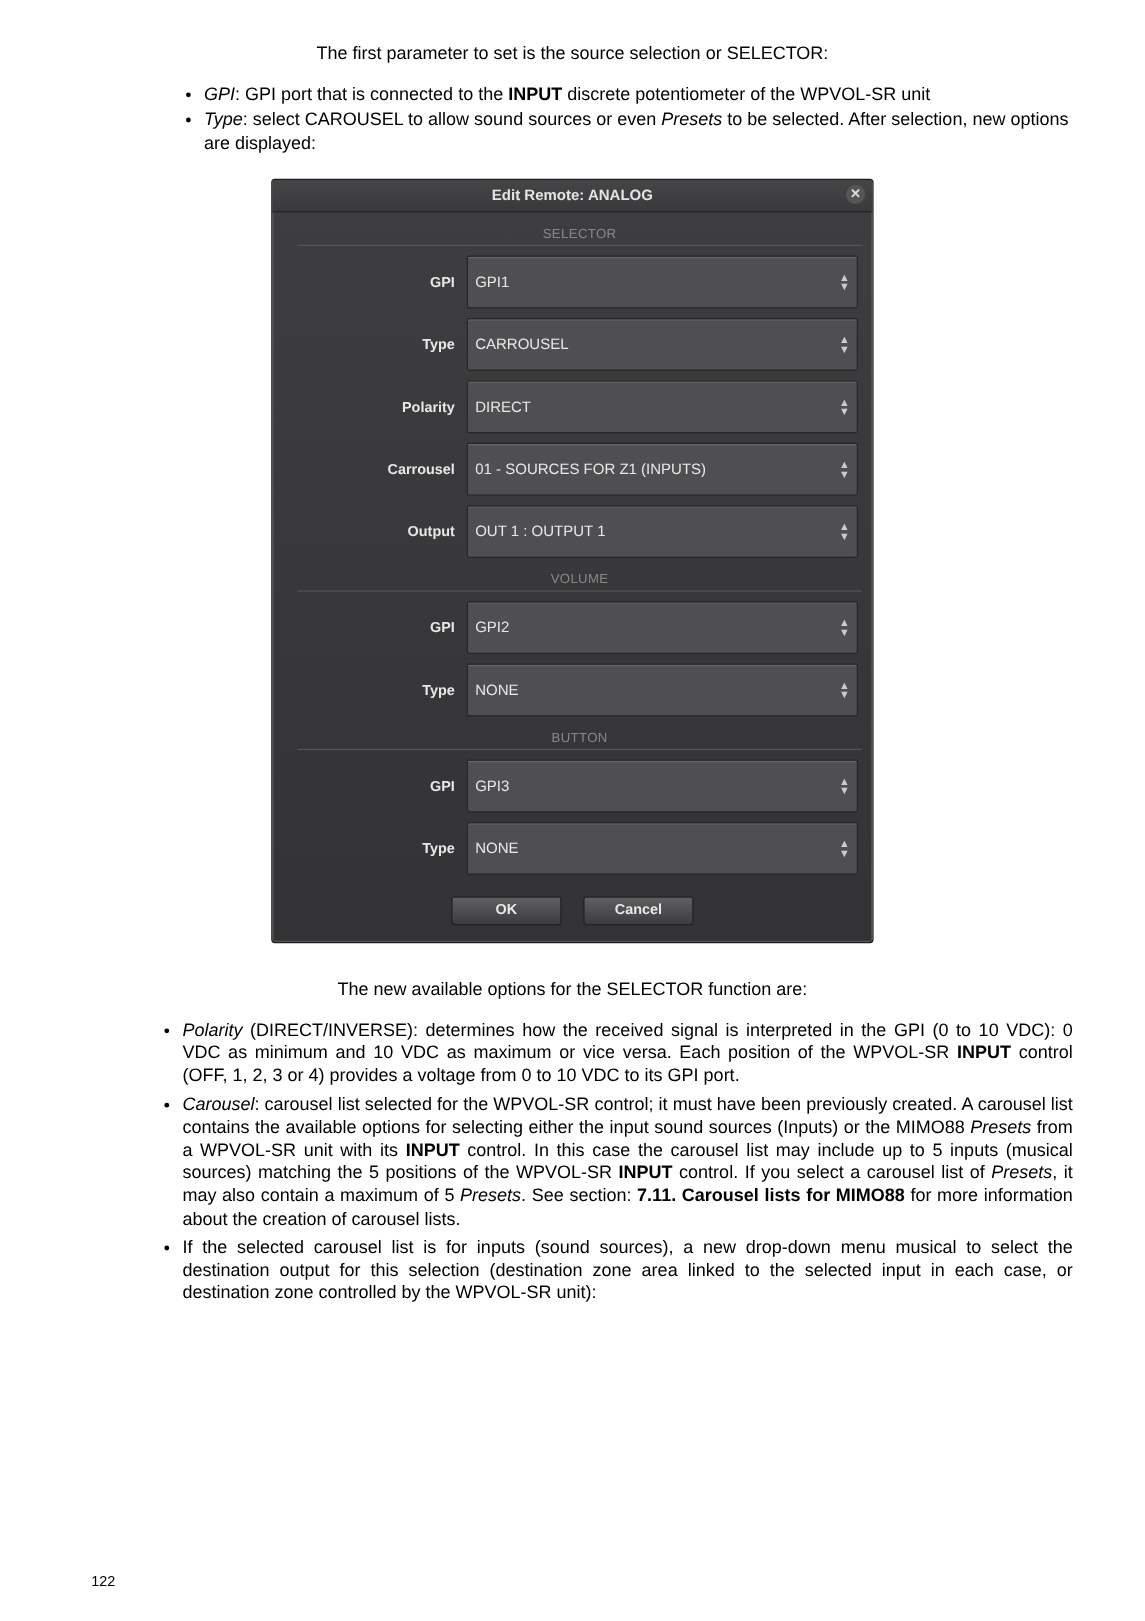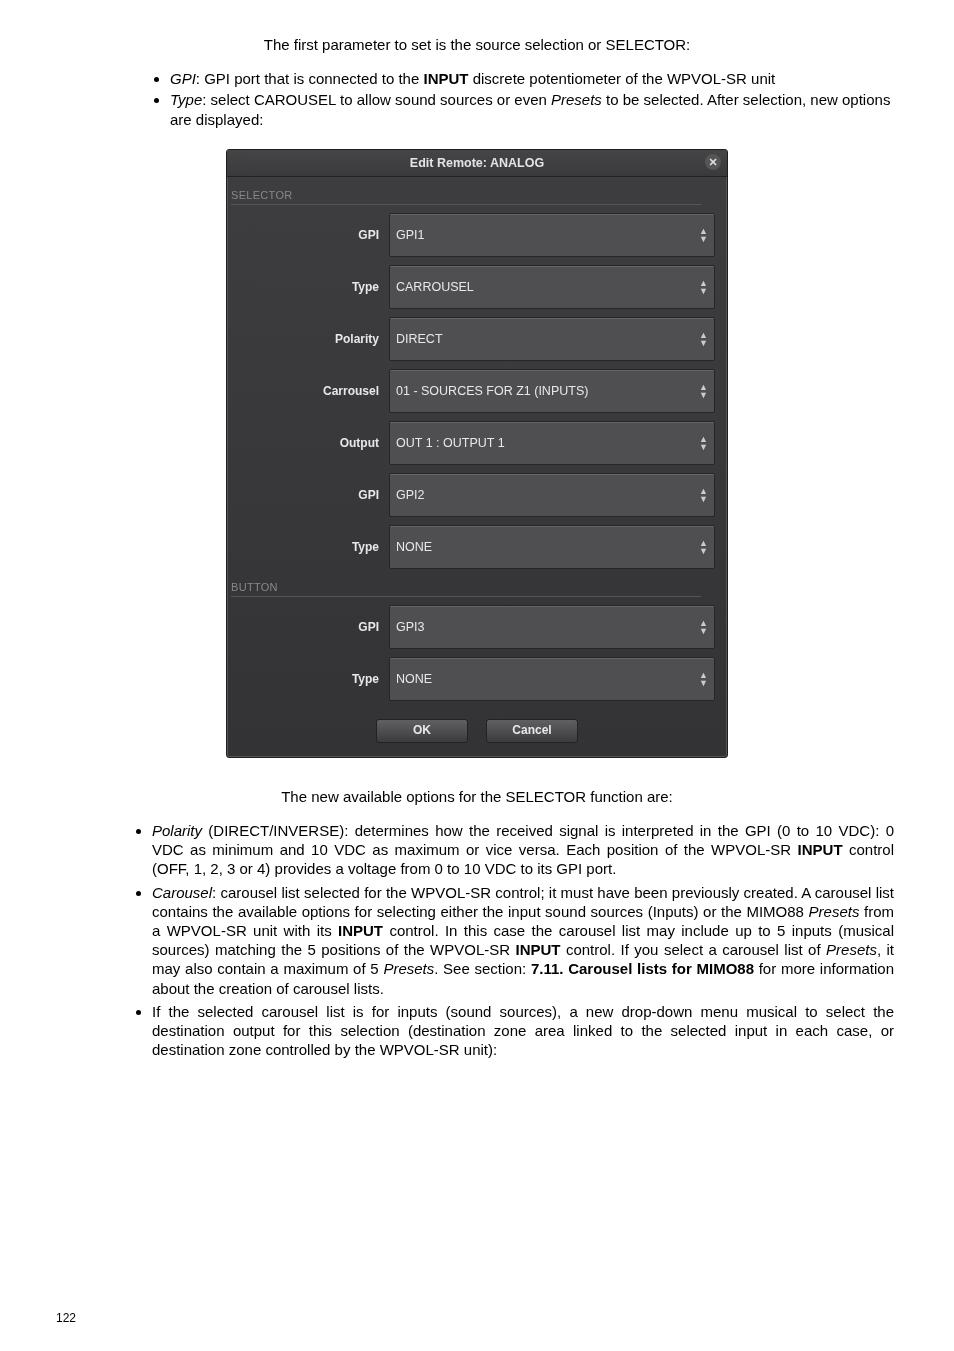--- a/index.html
+++ b/index.html
@@ -63,24 +63,25 @@
     color:#ddd;
     font-weight:bold;
     font-size:11px;
     line-height:16px;
     text-align:center;
   }
   .section-head {
     font-size: 11px;
     color: #888;
     letter-spacing: 0.3px;
-    margin: 12px 0 4px 4px;
+    margin: 12px 0 4px 21px;
     padding-bottom: 3px;
     border-bottom: 1px solid #555;
     width: 470px;
+    text-align: center;
   }
   .form-row {
     display: flex;
     align-items: center;
     margin: 8px 12px 0 0;
   }
   .form-label {
     width: 152px;
     text-align: right;
     padding-right: 10px;
@@ -128,21 +129,21 @@
   .justified-list {
     margin: 0 0 18px 0;
     padding-left: 52px;
     font-size: 15px;
     line-height: 1.28;
     text-align: justify;
   }
   .justified-list li { margin-bottom: 4px; margin-left: 40px; }
   .page-num {
     position: absolute;
-    left: 56px;
+    left: 76px;
     bottom: 26px;
     font-size: 12px;
     color:#000;
   }
 </style>
 </head>
 <body>
 
 <div class="page">
 
@@ -194,20 +195,21 @@
       </div>
     </div>
     <div class="form-row">
       <div class="form-label">Output</div>
       <div class="dropdown">
         <span>OUT 1 : OUTPUT 1</span>
         <span class="arrows">▲<br>▼</span>
       </div>
     </div>
 
+    <div class="section-head">VOLUME</div>
     <div class="form-row">
       <div class="form-label">GPI</div>
       <div class="dropdown">
         <span>GPI2</span>
         <span class="arrows">▲<br>▼</span>
       </div>
     </div>
     <div class="form-row">
       <div class="form-label">Type</div>
       <div class="dropdown">

